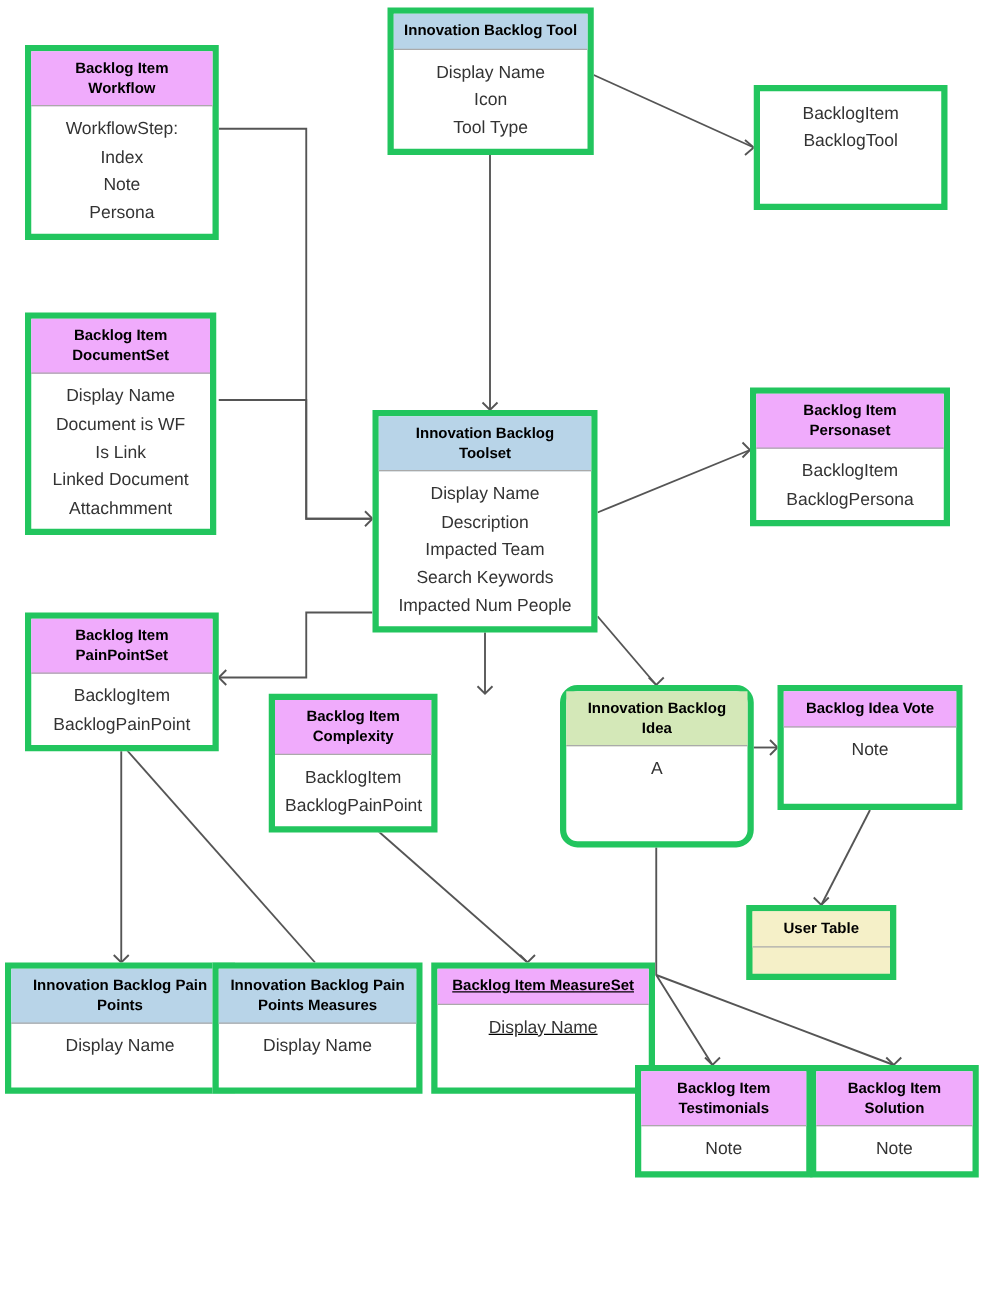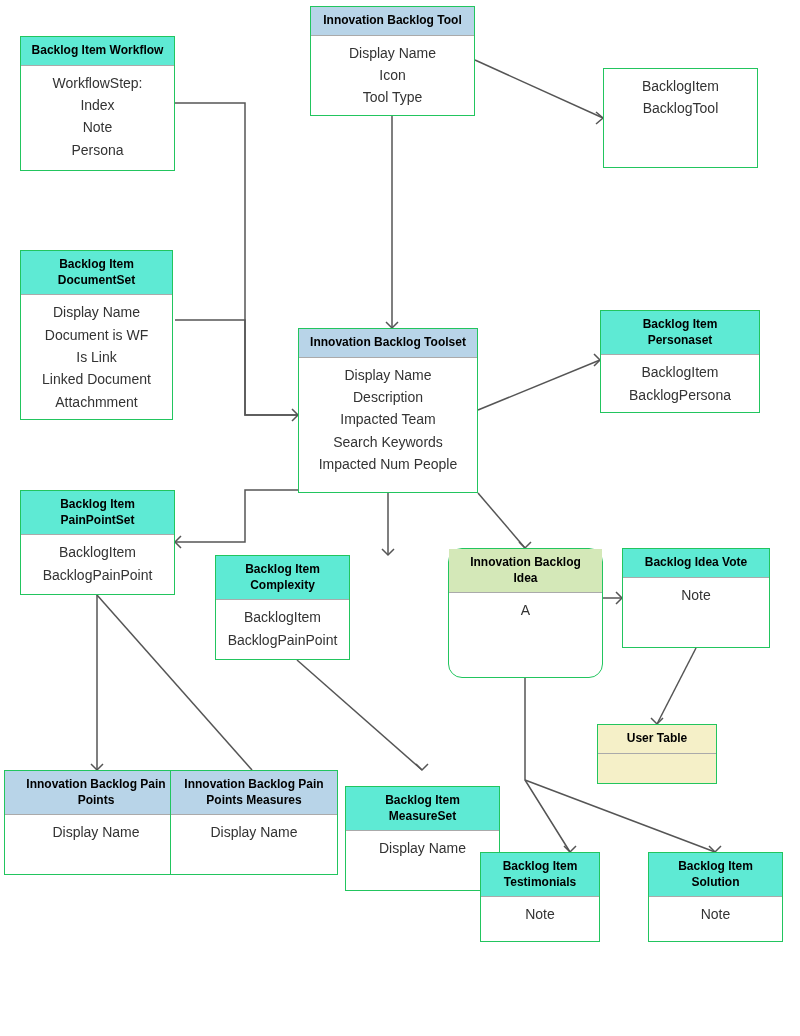--- a/index.html
+++ b/index.html
@@ -12,40 +12,40 @@
       position: relative;
       overflow: hidden;
     }
     .diagram {
       position: relative;
       width: 800px;
       height: 1036px;
     }
     .box {
       position: absolute;
-      border: 1px solid #22c55e;
+      border: 5px solid #22c55e;
       text-align: center;
       background: #fff;
     }
     .box-header {
       font-weight: bold;
       font-size: 12px;
       line-height: 1.3;
       padding: 6px 8px;
       border-bottom: 1px solid #aaa;
     }
     .box-body {
       padding: 6px 8px;
       font-size: 14px;
       line-height: 1.6;
       color: #333;
     }
     
     .blue-header { background: #b8d4e8; }
-    .pink-header { background: #5eead4; }
+    .pink-header { background: #f0abfc; }
     .green-header { background: #d4e8b8; }
     .yellow-box { background: #f5f0c8; }
     .yellow-box .box-header { background: #f5f0c8; border-bottom: 1px solid #aaa; }
 
     svg.connections {
       position: absolute;
       top: 0; left: 0;
       width: 800px;
       height: 1036px;
       pointer-events: none;
@@ -189,28 +189,28 @@
     </div>
   </div>
 
   <div class="box" style="left:170px;top:770px;width:168px;min-height:105px;">
     <div class="box-header blue-header">Innovation Backlog Pain Points Measures</div>
     <div class="box-body">
       Display Name
     </div>
   </div>
 
-  <div class="box" style="left:345px;top:786px;width:155px;min-height:105px;">
+  <div class="box" style="left:345px;top:770px;width:179px;min-height:105px;text-decoration:underline;">
     <div class="box-header pink-header">Backlog Item MeasureSet</div>
     <div class="box-body">
       Display Name
     </div>
   </div>
 
-  <div class="box" style="left:480px;top:852px;width:120px;min-height:90px;">
+  <div class="box" style="left:508px;top:852px;width:142px;min-height:90px;">
     <div class="box-header pink-header">Backlog Item Testimonials</div>
     <div class="box-body">
       Note
     </div>
   </div>
 
   <div class="box" style="left:648px;top:852px;width:135px;min-height:90px;">
     <div class="box-header pink-header">Backlog Item Solution</div>
     <div class="box-body">
       Note

